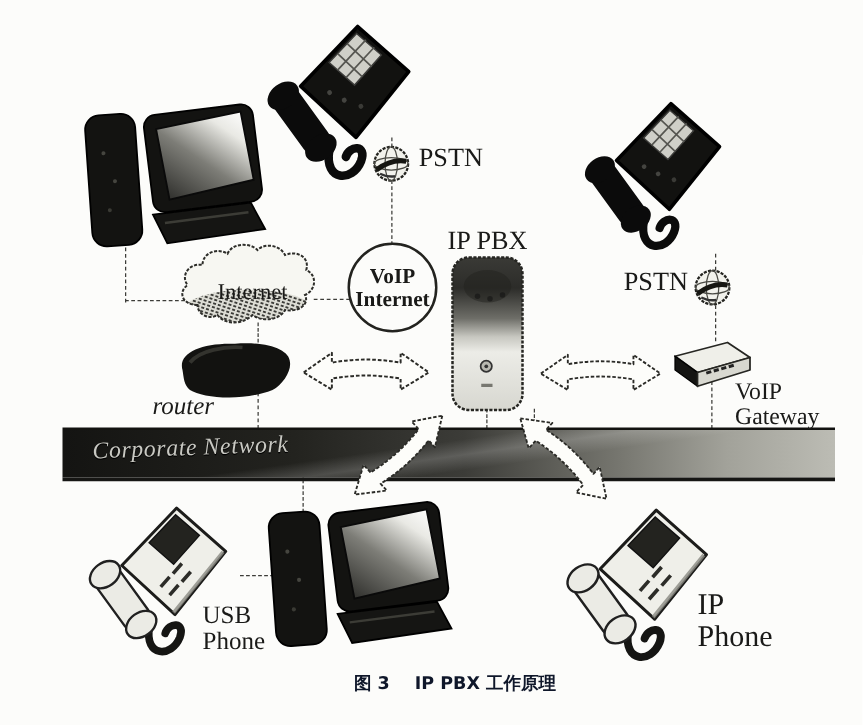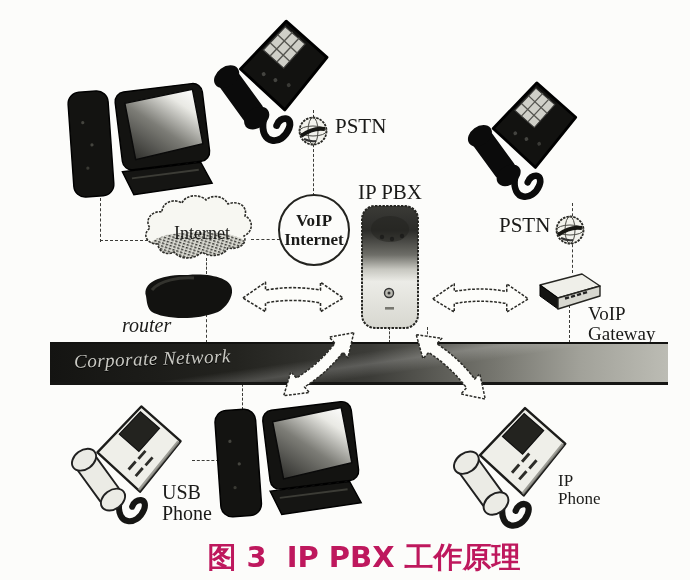--- a/index.html
+++ b/index.html
@@ -32,21 +32,21 @@
   .provider-circle{
     position:absolute;left:278px;top:194px;width:68px;height:68px;z-index:4;
     background:#fcfcfa;border:2.2px solid #23231f;border-radius:50%;
     display:flex;flex-direction:column;align-items:center;justify-content:center;
     font-size:17px;font-weight:600;line-height:1.12;
   }
   .caption{
     position:absolute;left:0;right:0;top:538px;z-index:5;
     text-align:center;padding-left:38px;
     font-family:"DejaVu Sans", sans-serif;
-    font-weight:bold;font-size:29px;color:#be185d;
+    font-weight:bold;font-size:14px;color:#0f172a;
   }
   .caption .gap{display:inline-block;width:20px;}
   .b{font-weight:normal;}
   .i{font-style:italic;}
 </style>
 </head>
 <body>
 
 <div class="canvas">
 
@@ -239,21 +239,21 @@
   <div class="lbl i" style="left:122px;top:314px;font-size:20px">router</div>
   <div class="lbl" style="left:499px;top:213px;font-size:21px">PSTN</div>
   <div class="lbl b" style="left:588px;top:304px;font-size:19px;line-height:1.03">
     <div>VoIP</div>
     <div>Gateway</div>
   </div>
   <div class="lbl" style="left:162px;top:482px;font-size:20px;line-height:1.05;z-index:6">
     <div>USB</div>
     <div>Phone</div>
   </div>
-  <div class="lbl" style="left:558px;top:472px;font-size:17px;line-height:1.08;z-index:6">
+  <div class="lbl" style="left:558px;top:472px;font-size:24px;line-height:1.08;z-index:6">
     <div>IP</div>
     <div>Phone</div>
   </div>
 
   <div class="caption">
     <span>图 3</span><span class="gap"></span><span>IP PBX 工作原理</span>
   </div>
 
 </div>
 

